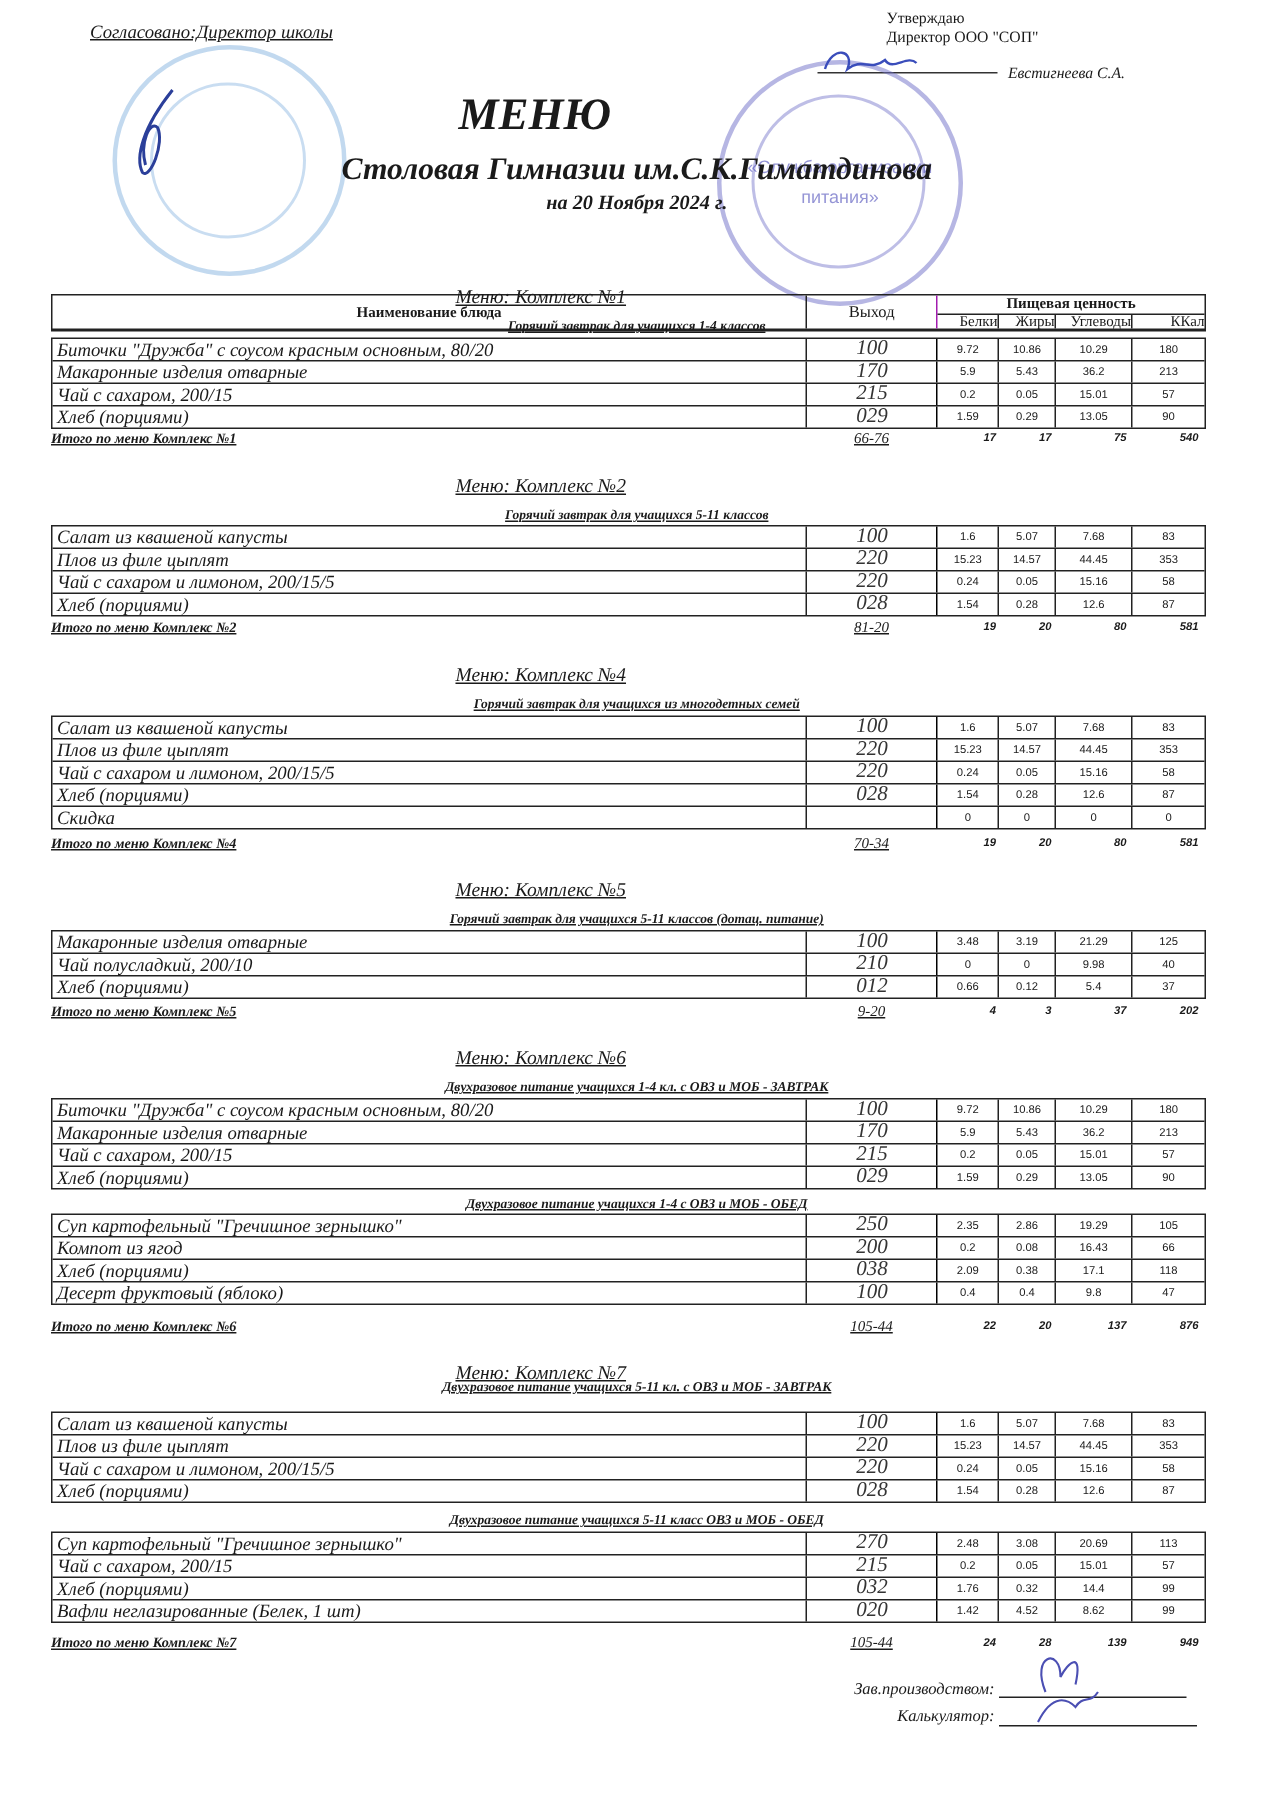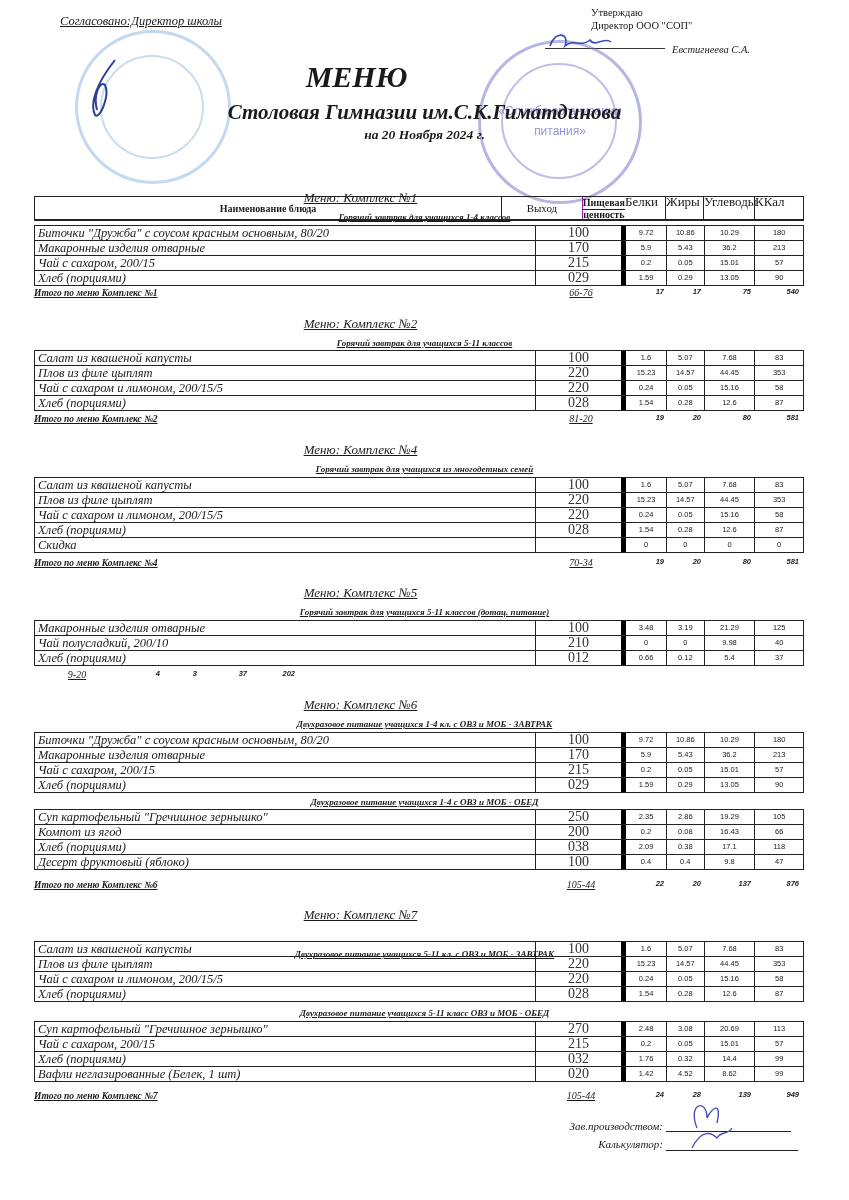--- a/index.html
+++ b/index.html
@@ -16,34 +16,34 @@
   .stamp-left { left:75px; top:30px; width:150px; height:148px; border:3px solid rgba(120,170,220,0.45); }
   .stamp-left .inner { position:absolute; left:22px; top:22px; width:100px; height:100px; border:2px solid rgba(120,170,220,0.4); border-radius:50%; }
   .stamp-right { left:478px; top:40px; width:158px; height:158px; border:3px solid rgba(110,110,200,0.5); }
   .stamp-right .inner { position:absolute; left:20px; top:20px; width:112px; height:112px; border:2px solid rgba(110,110,200,0.45); border-radius:50%; }
   .stamp-right .txt { position:absolute; left:0; width:158px; top:58px; text-align:center; font-size:12px; color:rgba(90,90,190,0.65); font-family:"Liberation Sans", sans-serif; line-height:20px; }
 
   
   .hdr { left:34px; top:157px; width:768px; height:22px; border:1px solid #222; border-bottom:2px solid #222; display:flex; font-family:"Liberation Serif", serif;margin-top:39px; }
   .hdr .c-name { width:503px; border-right:1px solid #222; display:flex; align-items:center; justify-content:center; font-size:10px; font-weight:bold; }
   .hdr .c-out { width:86px; border-right:1px solid #a21caf; display:flex; align-items:center; justify-content:center; font-size:11px; font-weight:normal; }
-  .hdr .c-nv { flex:1; display:flex; flex-direction:row; }
+  .hdr .c-nv { flex:1; display:flex; flex-direction:column; }
   .hdr .nv-title { height:12px; font-size:10px; font-weight:bold; text-align:center; border-bottom:1px solid #222; line-height:12px; }
   .hdr .nv-cols { display:flex; flex:1; }
-  .hdr .nv-cols div { font-size:13px; text-align:left; border-right:1px solid #222; line-height:9px; }
+  .hdr .nv-cols div { font-size:10px; text-align:right; border-right:1px solid #222; line-height:9px; }
   .hdr .nv-cols div:last-child { border-right:none; }
 
   .section-title { left:0; width:721px; text-align:center; font-size:13px; font-style:italic; text-decoration:underline; }
   .sub-title { left:0; width:849px; text-align:center; font-size:9px; font-weight:bold; font-style:italic; text-decoration:underline; }
 
   .table { left:34px; width:768px; border:1px solid #222; border-collapse:collapse; }
   .row { display:flex; height:14px; border-bottom:1px solid #222; }
   .row:last-child { border-bottom:none; }
   .row .n { width:500px; padding-left:3px; font-size:12.5px; font-style:italic; line-height:14px; border-right:1px solid #222; white-space:nowrap; overflow:hidden; }
-  .row .o { width:86px; text-align:center; font-size:14px; line-height:14px; border-right:5px solid #000000; color:#333; }
+  .row .o { width:86px; text-align:center; font-size:14px; font-style:italic; line-height:14px; border-right:1px solid #000000; color:#333; }
   .row .v { font-family:"Liberation Sans", sans-serif; font-size:7.5px; text-align:center; line-height:14px; border-right:1px solid #222; }
   .row .v:last-child { border-right:none; }
   .w1 { width:40px; } .w2 { width:37px; } .w3 { width:50px; } .w4 { width:48px; }
 
   .total { left:34px; width:768px; display:flex; height:12px; }
   .total .n { width:504px; font-size:9.5px; font-weight:bold; font-style:italic; text-decoration:underline; line-height:12px; }
   .total .o { width:86px; text-align:center; font-size:10px; font-style:italic; text-decoration:underline; line-height:12px; }
   .total .v { font-family:"Liberation Sans", sans-serif; font-size:7.5px; font-weight:bold; text-align:right; line-height:10px;font-style:italic; }
 
   .sig-label { font-size:11px; font-style:italic; text-align:right; }
@@ -255,20 +255,21 @@
       <div class="row">
           <div class="n">Хлеб (порциями)</div>
           <div class="o">012</div>
           <div class="v w1">0.66</div>
           <div class="v w2">0.12</div>
           <div class="v w3">5.4</div>
           <div class="v w4">37</div>
         </div>
     </div>
     <div class="abs total" style="top:669px">
+      <div class="n">Итого по меню Комплекс №5</div>
       <div class="o">9-20</div>
       <div class="v w1">4</div>
       <div class="v w2">3</div>
       <div class="v w3">37</div>
       <div class="v w4">202</div>
     </div>
     <div class="abs section-title" style="top:697px">Меню: Комплекс №6</div>
     <div class="abs sub-title" style="top:719px">Двухразовое питание учащихся 1-4 кл. с ОВЗ и МОБ - ЗАВТРАК</div>
     <div class="abs table" style="top:732px">
       <div class="row">
@@ -341,21 +342,21 @@
     </div>
     <div class="abs total" style="top:879px">
       <div class="n">Итого по меню Комплекс №6</div>
       <div class="o">105-44</div>
       <div class="v w1">22</div>
       <div class="v w2">20</div>
       <div class="v w3">137</div>
       <div class="v w4">876</div>
     </div>
     <div class="abs section-title" style="top:907px">Меню: Комплекс №7</div>
-    <div class="abs sub-title" style="top:949px">Двухразовое питание учащихся 5-11 кл. с  ОВЗ и МОБ - ЗАВТРАК</div>
+    <div class="abs sub-title" style="top:919px">Двухразовое питание учащихся 5-11 кл. с  ОВЗ и МОБ - ЗАВТРАК</div>
     <div class="abs table" style="top:941px">
       <div class="row">
           <div class="n">Салат из квашеной капусты</div>
           <div class="o">100</div>
           <div class="v w1">1.6</div>
           <div class="v w2">5.07</div>
           <div class="v w3">7.68</div>
           <div class="v w4">83</div>
         </div>
       <div class="row">

